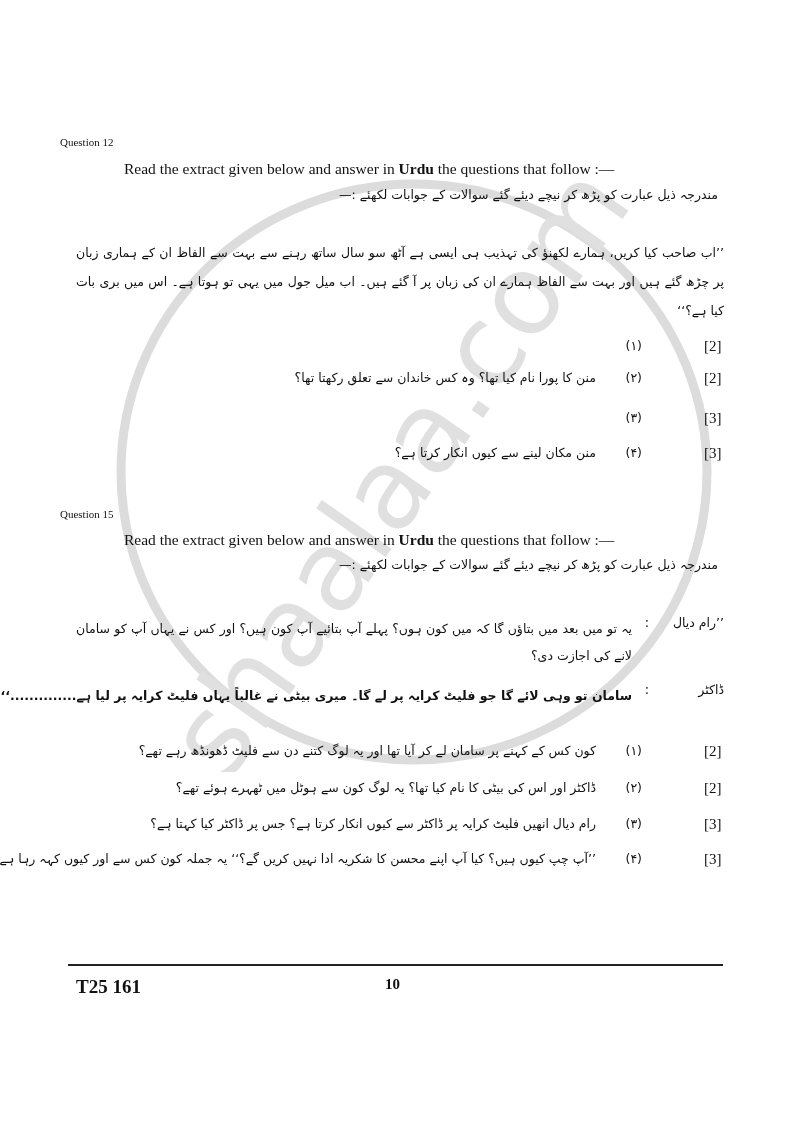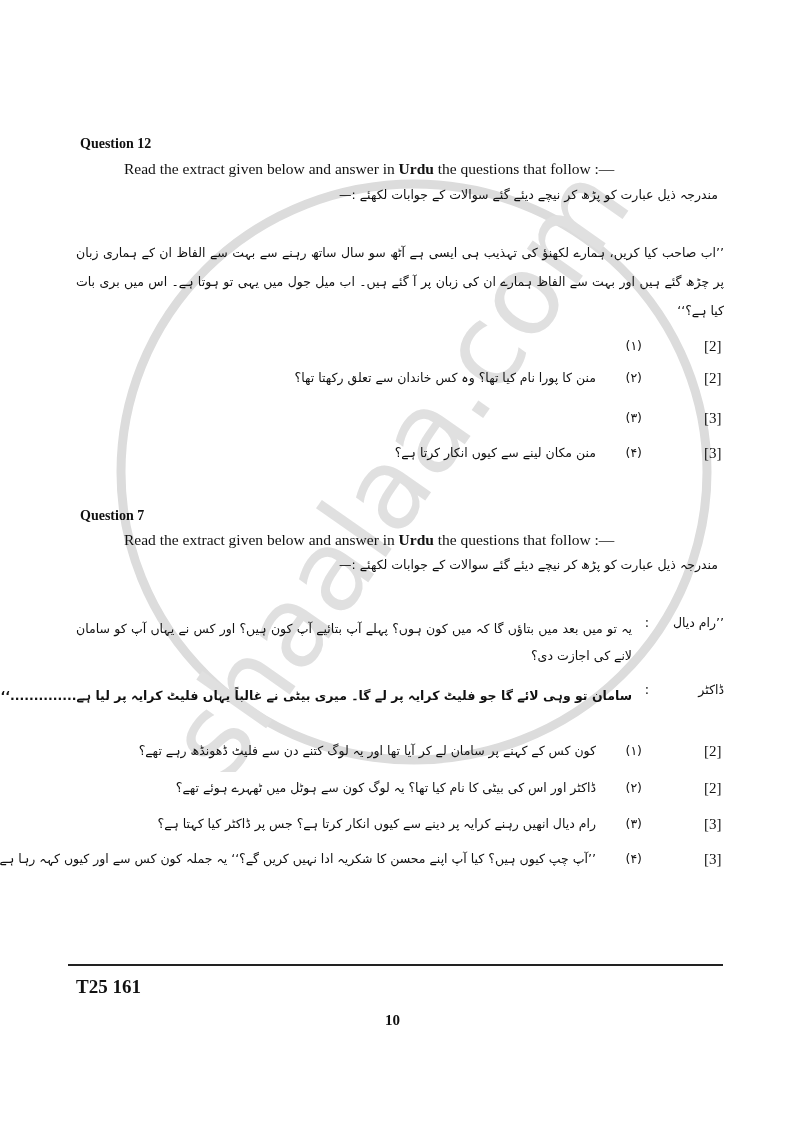--- a/index.html
+++ b/index.html
@@ -6,22 +6,22 @@
   html, body { width: 800px; height: 1132px; background: #ffffff; }
   body {
     position: relative;
     font-family: "Liberation Serif", "DejaVu Serif", serif;
     color: #111111;
     overflow: hidden;
   }
   .page { position: absolute; left: 0; top: 0; width: 800px; height: 1132px; }
 
   .q-heading {
-    position: absolute; left: 80px;
-    font-weight: bold; font-size: 14px;
+    position: absolute; left: 60px;
+    font-weight: normal; font-size: 11px;
   }
   .instr-en {
     position: absolute; left: 124px;
     font-size: 15.5px;
   }
   .instr-en b { font-weight: bold; }
   .urdu {
     direction: rtl;
     unicode-bidi: embed;
     font-family: "DejaVu Sans", sans-serif;
@@ -64,21 +64,21 @@
 
   .footer-rule {
     position: absolute; left: 68px; top: 964px; width: 655px; height: 2px;
     background: #222;
   }
   .footer-code {
     position: absolute; left: 76px; top: 976px;
     font-weight: bold; font-size: 19px;
   }
   .footer-page {
-    position: absolute; left: 385px; top: 1012px;
+    position: absolute; left: 385px; top: 976px;
     font-weight: bold; font-size: 15px;
   }
 
   .watermark {
     position: absolute; left: 114px; top: 172px;
     width: 600px; height: 600px;
     pointer-events: none;
   }
 </style>
 </head>
@@ -109,21 +109,21 @@
   <div class="q-row" style="top:410px;">
     <span class="q-marks">[3]</span>
     <span class="q-num">(۳)</span>
   </div>
   <div class="q-row" style="top:445px;">
     <span class="q-marks">[3]</span>
     <span class="q-num">(۴)</span>
     <span class="urdu q-text">منن مکان لینے سے کیوں انکار کرتا ہے؟</span>
   </div>
 
-  <div class="q-heading" style="top:508px;">Question 7</div>
+  <div class="q-heading" style="top:508px;">Question 15</div>
   <div class="instr-en" style="top:531px;"><span>Read the extract given below and answer in </span><b>Urdu</b><span> the questions that follow :—</span></div>
   <div class="urdu instr-ur" style="top:557px;">مندرجہ ذیل عبارت کو پڑھ کر نیچے دیئے گئے سوالات کے جوابات لکھئے :—</div>
 
   <div class="dialog-row urdu" style="top:615px; height:56px;">
     <span class="speaker">’’رام دیال</span>
     <span class="colon" style="right:75px;">:</span>
     <span class="speech" style="right:92px; width:556px;">یہ تو میں بعد میں بتاؤں گا کہ میں کون ہوں؟ پہلے آپ بتائیے آپ کون ہیں؟ اور کس نے یہاں آپ کو سامان لانے کی اجازت دی؟</span>
   </div>
   <div class="dialog-row urdu" style="top:682px; height:28px;">
     <span class="speaker">ڈاکٹر</span>
@@ -137,21 +137,21 @@
     <span class="urdu q-text">کون کس کے کہنے پر سامان لے کر آیا تھا اور یہ لوگ کتنے دن سے فلیٹ ڈھونڈھ رہے تھے؟</span>
   </div>
   <div class="q-row" style="top:780px;">
     <span class="q-marks">[2]</span>
     <span class="q-num">(۲)</span>
     <span class="urdu q-text">ڈاکٹر اور اس کی بیٹی کا نام کیا تھا؟ یہ لوگ کون سے ہوٹل میں ٹھہرے ہوئے تھے؟</span>
   </div>
   <div class="q-row" style="top:816px;">
     <span class="q-marks">[3]</span>
     <span class="q-num">(۳)</span>
-    <span class="urdu q-text">رام دیال انھیں رہنے کرایہ پر دینے سے کیوں انکار کرتا ہے؟ جس پر ڈاکٹر کیا کہتا ہے؟</span>
+    <span class="urdu q-text">رام دیال انھیں فلیٹ کرایہ پر ڈاکٹر سے کیوں انکار کرتا ہے؟ جس پر ڈاکٹر کیا کہتا ہے؟</span>
   </div>
   <div class="q-row" style="top:851px;">
     <span class="q-marks">[3]</span>
     <span class="q-num">(۴)</span>
     <span class="urdu q-text">’’آپ چپ کیوں ہیں؟ کیا آپ اپنے محسن کا شکریہ ادا نہیں کریں گے؟‘‘ یہ جملہ کون کس سے اور کیوں کہہ رہا ہے؟</span>
   </div>
 
   <div class="footer-rule"></div>
   <div class="footer-code">T25 161</div>
   <div class="footer-page">10</div>

